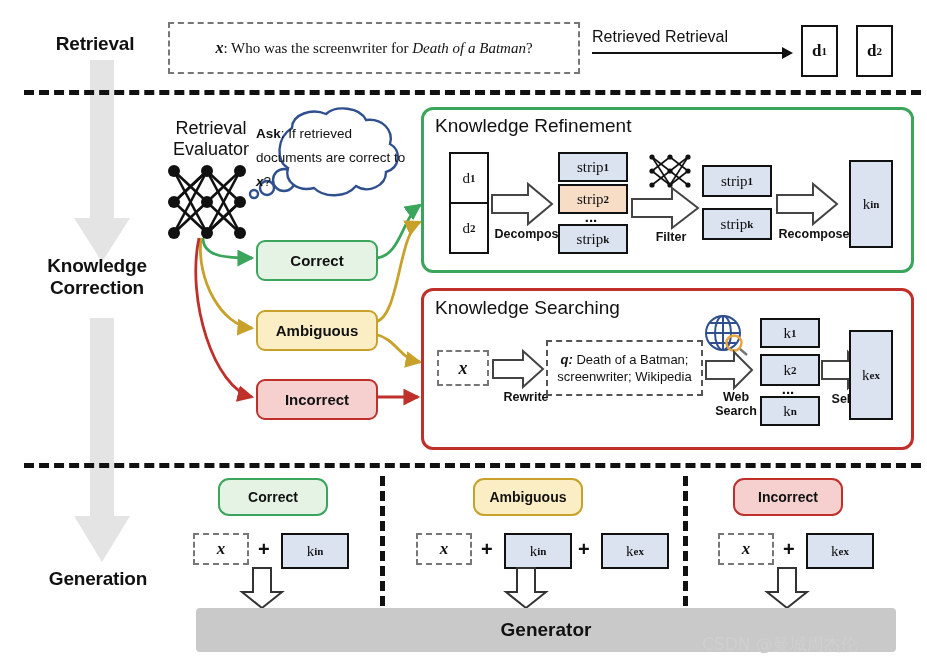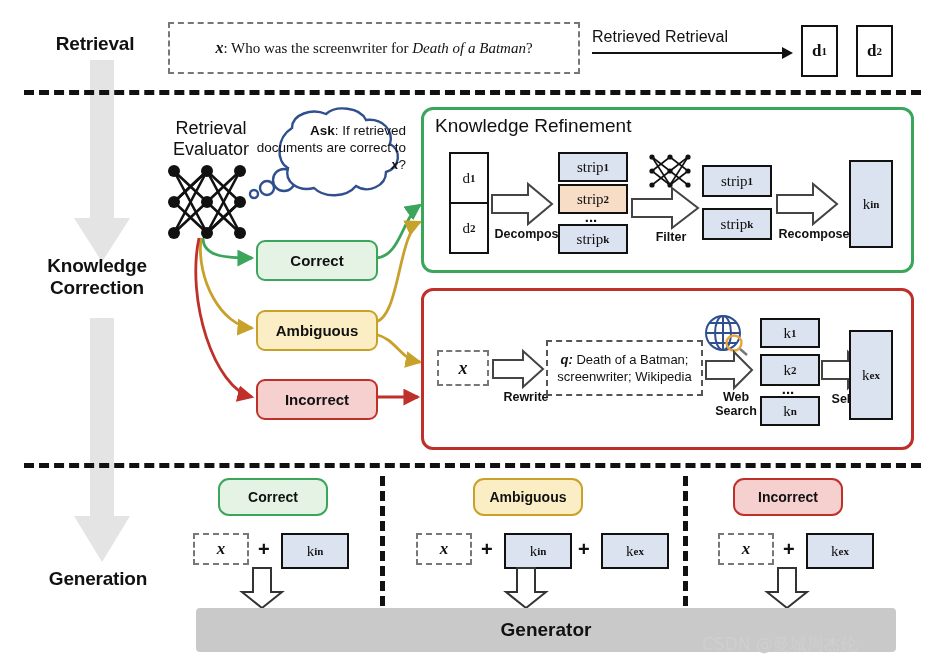--- a/index.html
+++ b/index.html
@@ -63,21 +63,21 @@
   }
   .sub{font-size:11px;vertical-align:-3px;font-weight:bold;}
 
   
   .eval-title{
     position:absolute;font-size:18px;line-height:21px;text-align:center;color:#111;
   }
 
   
   .bubble-txt{
-    position:absolute;text-align:right;font-size:13.5px;line-height:17px;color:#111;
+    position:absolute;text-align:left;font-size:13.5px;line-height:24px;color:#111;
     width:150px;
   }
   .bubble-txt b{font-weight:bold;}
   .bubble-txt i{font-style:italic;font-weight:bold;}
 
   
   .pill{
     position:absolute;border-radius:9px;border-width:2.5px;border-style:solid;
     display:flex;align-items:center;justify-content:center;
     font-weight:bold;font-size:15px;color:#111;
@@ -330,20 +330,21 @@
     <path d="M2 13 L38 13 L38 2 L62 22 L38 42 L38 31 L2 31 Z" fill="#fff" stroke="#444" stroke-width="2"></path>
   </svg>
   <div class="cap" style="left:765px;top:227px;width:84px;">Recompose</div>
 
   <div class="sbox" style="left:849px;top:160px;width:40px;height:84px;">
     <span>k</span>
       <span class="sub">in</span>
   </div>
 
   <div class="panel" style="left:421px;top:288px;width:487px;height:156px;border-color:#c0302b;"></div>
+  <div class="panel-title" style="left:435px;top:297px;">Knowledge Searching</div>
 
   <div class="abs dash-box" style="left:437px;top:350px;width:52px;height:36px;">
     <span style="font-family:'Liberation Serif',serif;font-weight:bold;font-style:italic;font-size:18px;">x</span>
   </div>
   <svg class="abs" style="left:491px;top:349px;" width="54" height="40" viewBox="0 0 54 40">
     <path d="M2 11 L32 11 L32 2 L52 20 L32 38 L32 29 L2 29 Z" fill="#fff" stroke="#444" stroke-width="2"></path>
   </svg>
   <div class="cap" style="left:484px;top:390px;width:70px;">Rewrite</div>
 
   <div class="abs" style="left:546px;top:340px;width:157px;height:56px;border:2px dashed #555;background:#fff;

